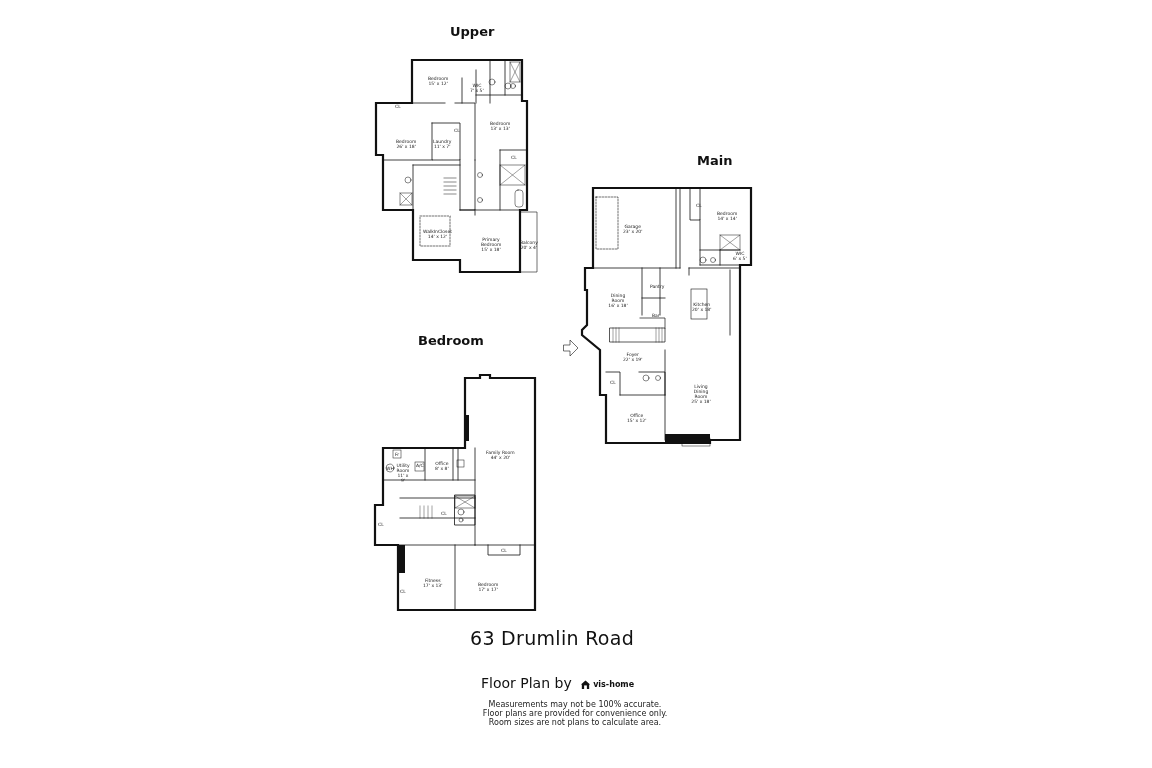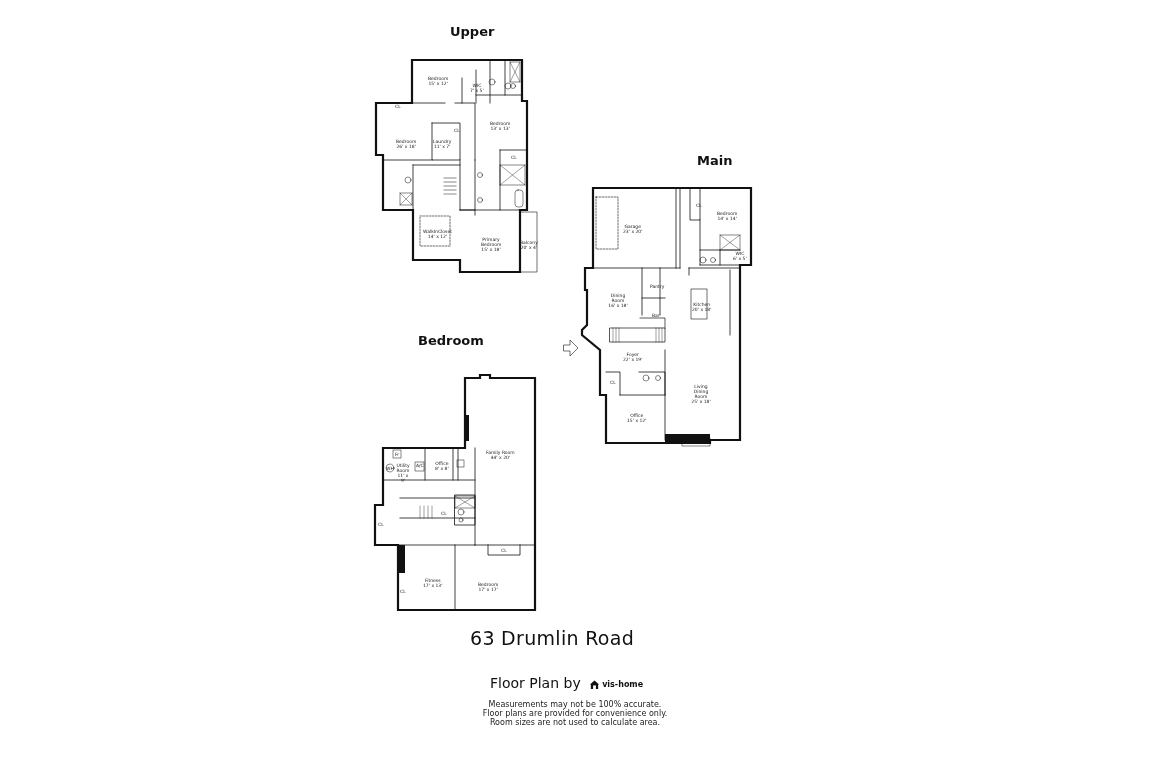--- a/index.html
+++ b/index.html
@@ -133,28 +133,28 @@
 <div class="room" style="left:386px;top:466px;">WH</div>
 <div class="room" style="left:378px;top:522px;">CL</div>
 <div class="room" style="left:441px;top:511px;">CL</div>
 <div class="room" style="left:501px;top:548px;">CL</div>
 <div class="room" style="left:400px;top:589px;">CL</div>
 
 <div class="addr" style="left:470px;top:628px;width:210px;">
   <div>63 Drumlin Road</div>
 </div>
 
-<div class="byline" style="left:481px;top:675px;margin-left:9px;">
+<div class="byline" style="left:481px;top:675px;">
   <span>Floor Plan by</span>
   <span class="logo">
     <svg width="11" height="11" viewBox="0 0 12 12">
       <path d="M1,6 L6,1.5 L11,6 L10,6 L10,11 L2,11 L2,6 Z" fill="#111"></path>
       <rect x="4.5" y="7" width="3" height="4" fill="#fff"></rect>
     </svg>
     <span>vis-home</span>
   </span>
 </div>
 
 <div class="disclaimer" style="left:470px;top:700px;width:210px;">
   <div>Measurements may not be 100% accurate.</div>
   <div>Floor plans are provided for convenience only.</div>
-  <div>Room sizes are not used to calculate area.</div>
+  <div>Room sizes are not plans to calculate area.</div>
 </div>
 
 </body></html>

